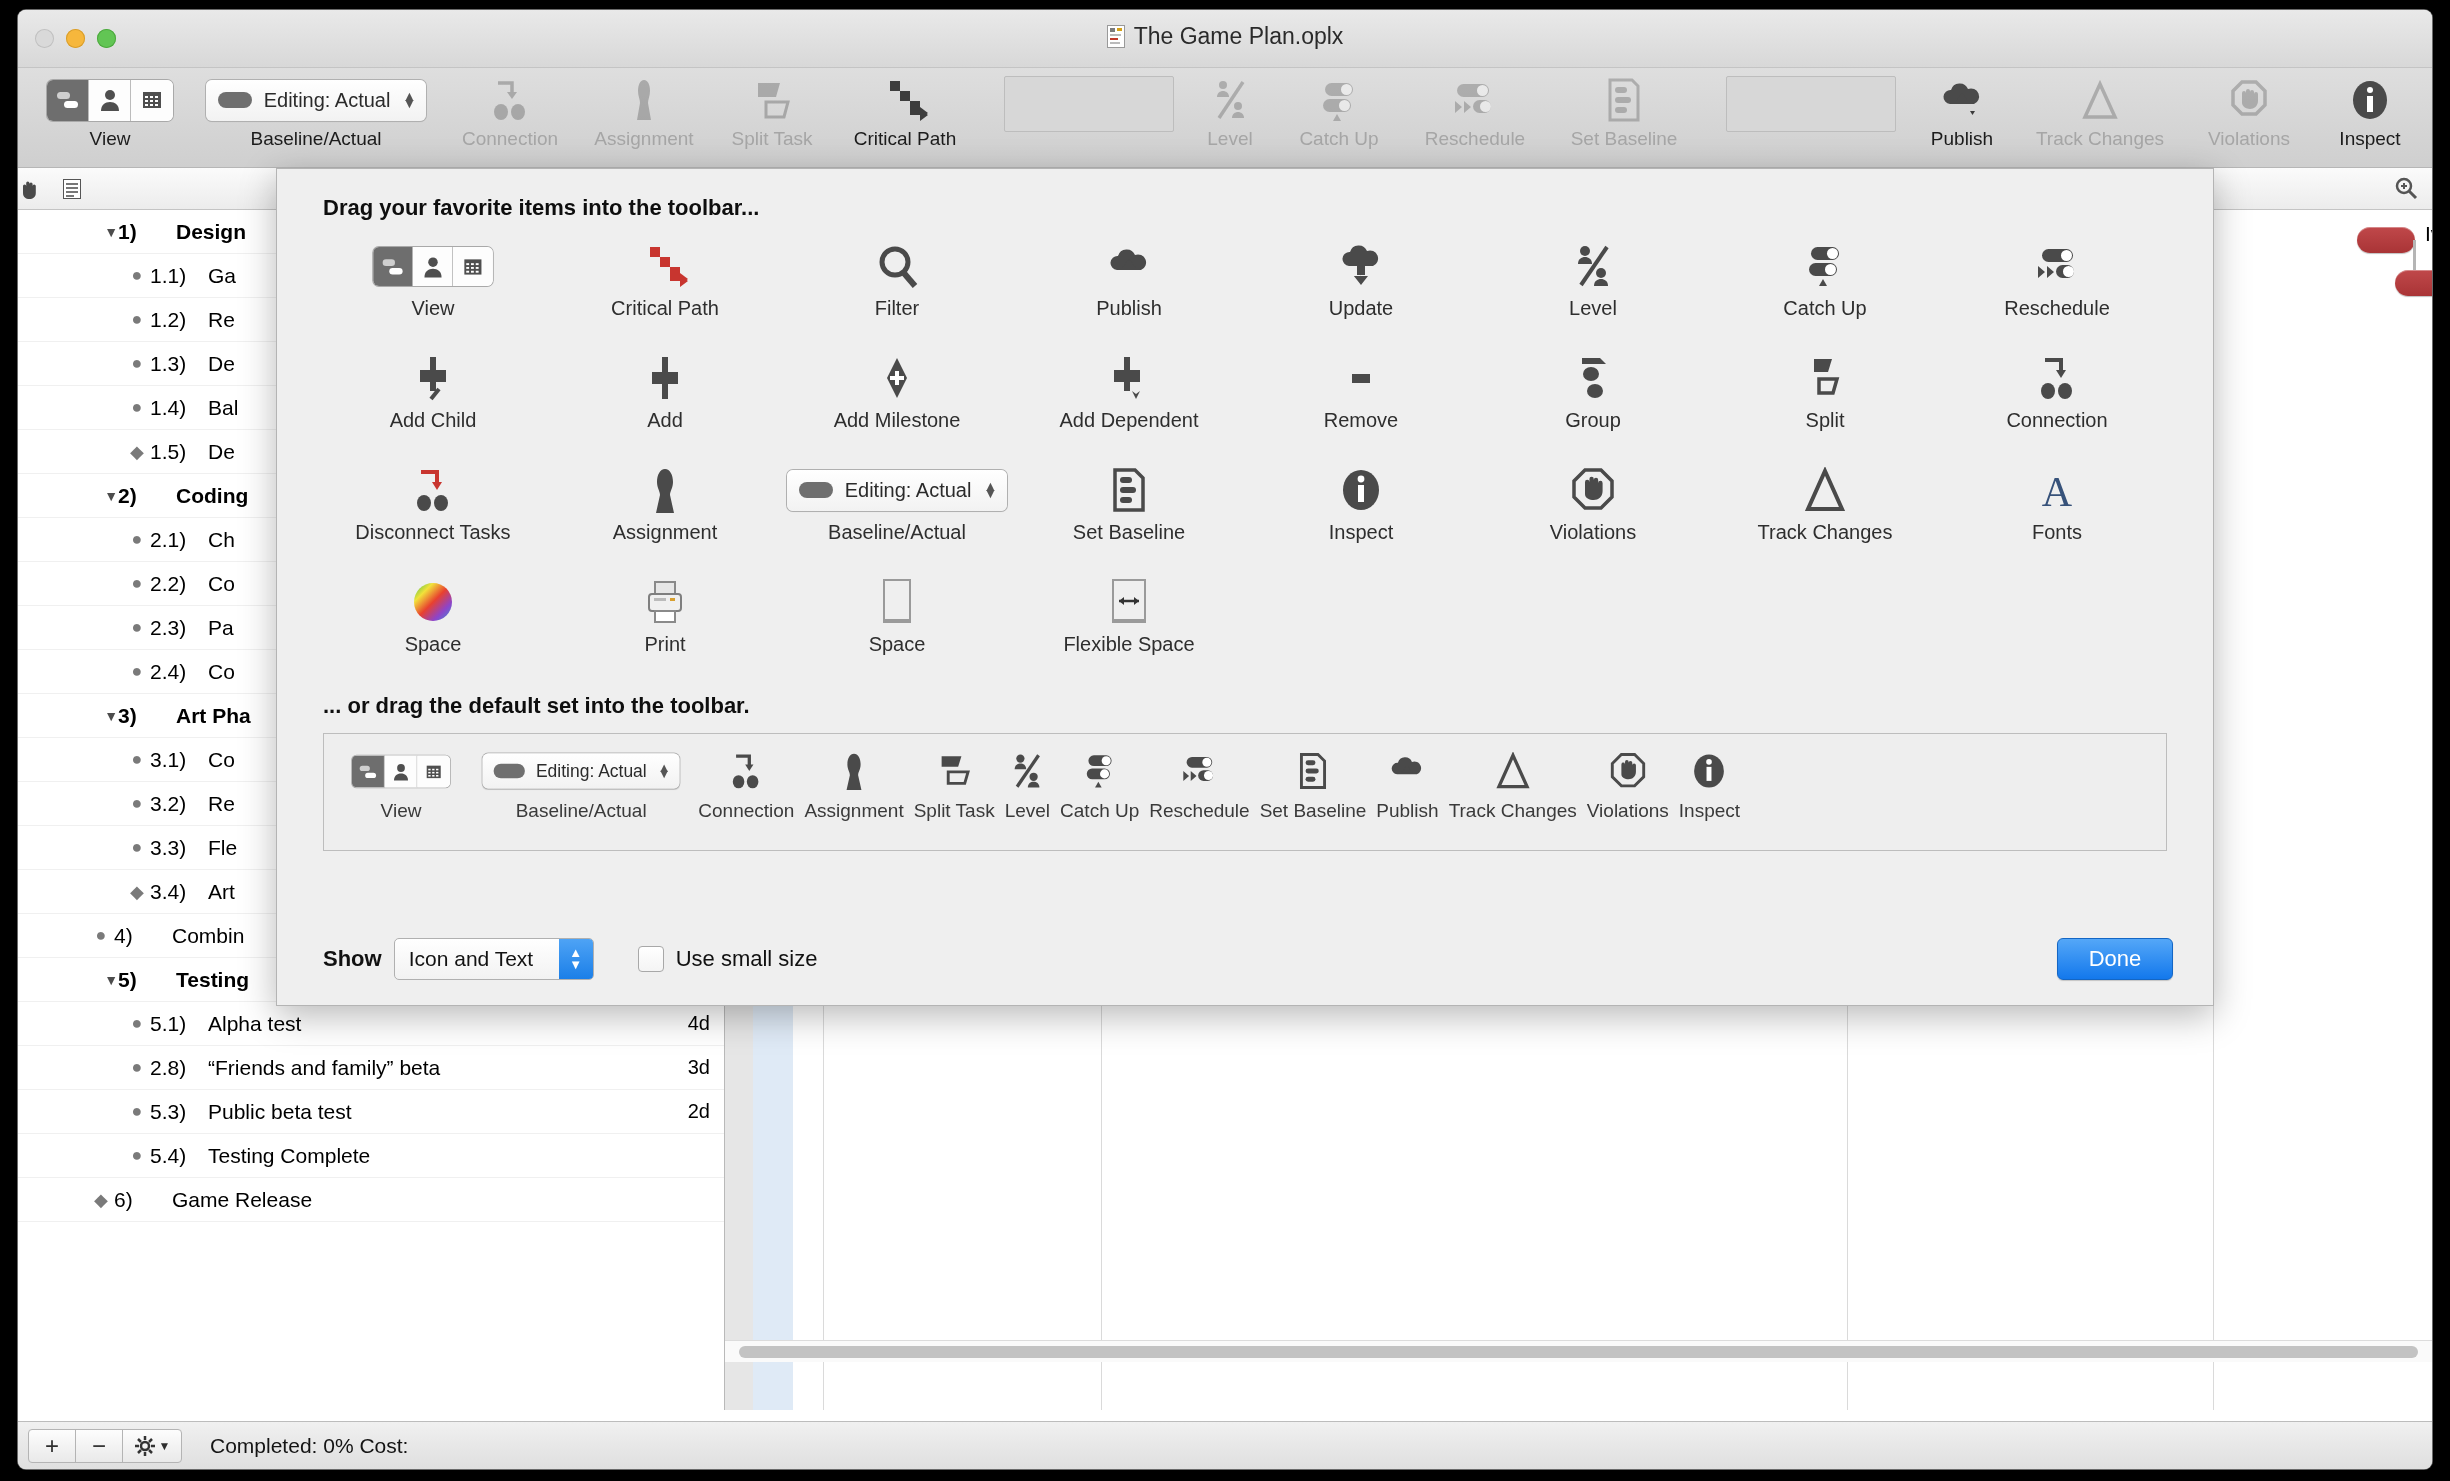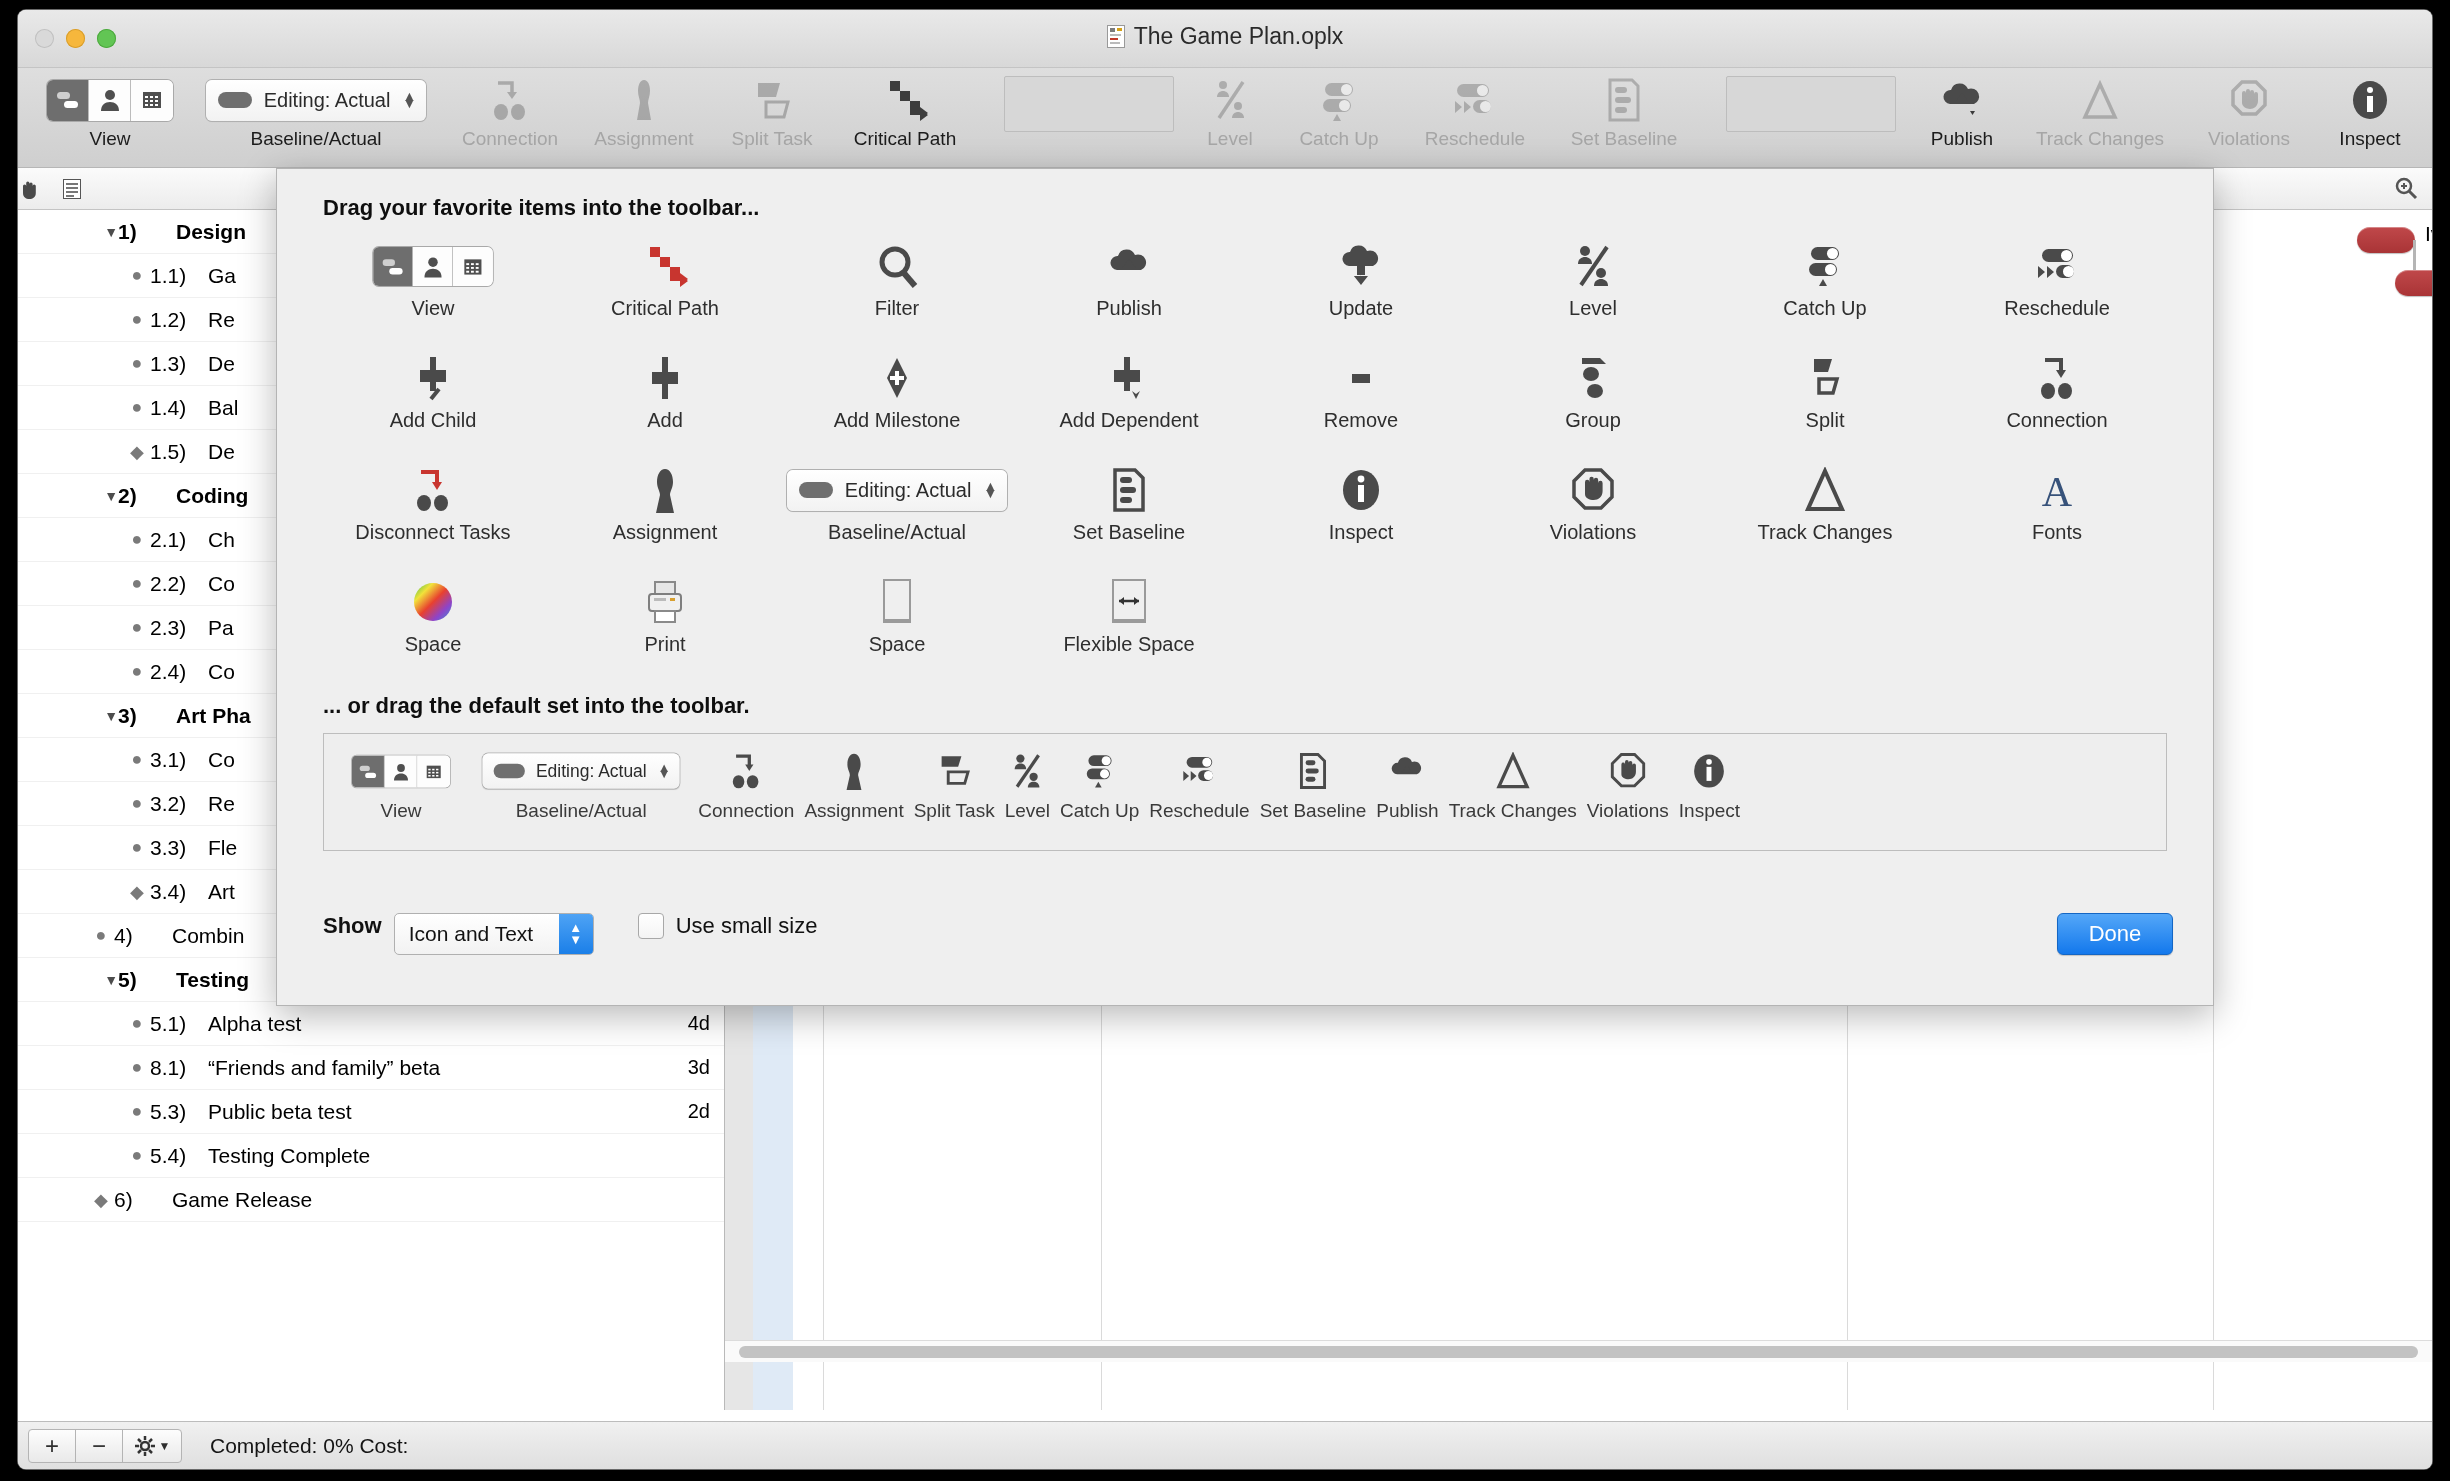--- a/index.html
+++ b/index.html
@@ -182,21 +182,21 @@
     background:#eeeeee;
     border:1px solid #bdbdbd;
     display:flex; align-items:flex-start; padding: 12px 14px 0 14px;
   }
   .ds-item { display:flex; flex-direction:column; align-items:center; margin-right: 10px; }
   .ds-glyph { height: 50px; display:flex; align-items:center; justify-content:center;}
   .ds-label { font-size:19px; color:#3a3a3a; margin-top: 4px; white-space:nowrap;}
 
   .sheet-footer {
     position:absolute; left:0; right:0; bottom:0; height: 92px;
-    display:flex; align-items:flex-start; padding: 0 40px 0 46px;
+    display:flex; align-items:center; padding: 0 40px 0 46px;
   }
   .show-label { font-size: 22px; font-weight: bold; color:#111; margin-right: 12px;}
   .select {
     display:flex; align-items:center; height: 42px;
     background: linear-gradient(to bottom,#ffffff,#f2f2f2);
     border:1px solid #b0b0b0; border-radius:5px;
     font-size: 21px; color:#121212; padding-left: 14px; padding-right: 0;
     min-width: 200px; justify-content: space-between;
   }
   .select .arrows {
@@ -614,21 +614,21 @@
           <div class="row">
             <span style="width:106px"></span>
             <span class="bullet">●</span>
             <span class="num">5.1)</span>
             <span class="ttl">Alpha test</span>
             <span class="dur">4d</span>
           </div>
           <div class="row">
             <span style="width:106px"></span>
             <span class="bullet">●</span>
-            <span class="num">8.1)</span>
+            <span class="num">2.8)</span>
             <span class="ttl">“Friends and family” beta</span>
             <span class="dur">3d</span>
           </div>
           <div class="row">
             <span style="width:106px"></span>
             <span class="bullet">●</span>
             <span class="num">5.3)</span>
             <span class="ttl">Public beta test</span>
             <span class="dur">2d</span>
           </div>

